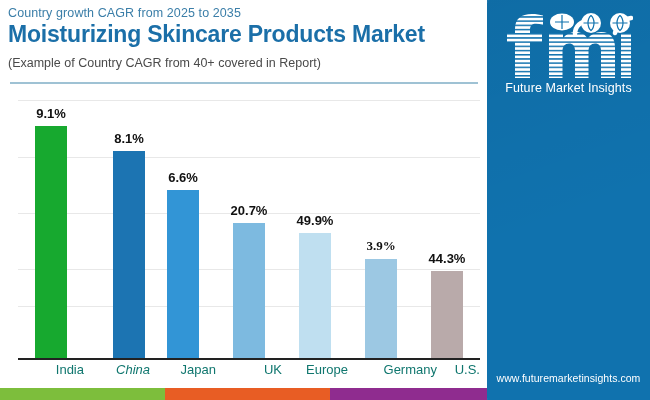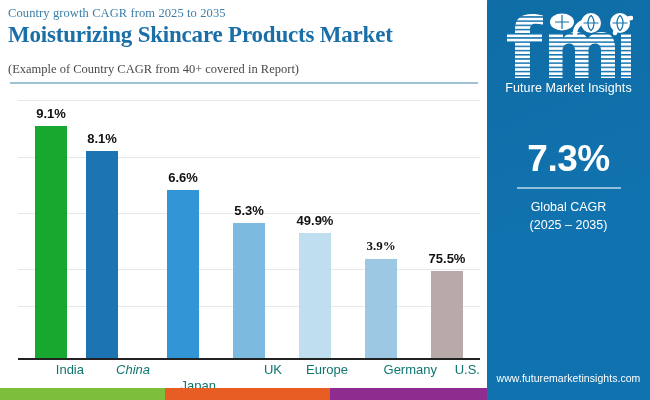--- a/index.html
+++ b/index.html
@@ -23,40 +23,39 @@
     width: 487px;
     height: 388px;
     background: #ffffff;
   }
 
   
   #header {
     position: absolute;
     left: 8px; top: 6px;
     width: 470px;
-    font-family: Liberation Serif, serif;
   }
   #eyebrow {
     font-size: 12.5px;
     color: #3B7EA8;
     letter-spacing: .1px;
     white-space: nowrap;
   }
   #main-title {
     font-size: 23px;
     font-weight: bold;
     color: #1B6FA8;
     letter-spacing: -.2px;
     margin-top: 1px;
     white-space: nowrap;
   }
   #subtitle {
     font-size: 12.5px;
     color: #4A4A4A;
-    margin-top: 14px;
+    margin-top: 8px;
     white-space: nowrap;
   }
   #header-divider {
     position: absolute;
     left: 10px;
     top: 82px;
     width: 468px;
     height: 1.5px;
     background: #9FC2D4;
   }
@@ -221,52 +220,52 @@
           <div class="gridline" style="top: 66.5px;"></div>
           <div class="gridline" style="top: 122.769px;"></div>
           <div class="gridline" style="top: 179.038px;"></div>
           <div class="gridline" style="top: 216.125px;"></div>
         </div>
       <div id="bars">
           <div class="bar-slot" style="left: 18px;">
             <div class="bar" style="height: 232.75px; background: rgb(23, 169, 47);"></div>
             <div class="bar-label" style="bottom: 237.75px;">9.1%</div>
           </div>
-          <div class="bar-slot" style="left: 69px;">
+          <div class="bar-slot" style="left: 96px;">
             <div class="bar" style="height: 207.173px; background: rgb(28, 116, 178);"></div>
             <div class="bar-label" style="bottom: 212.173px;">8.1%</div>
           </div>
           <div class="bar-slot" style="left: 150px;">
             <div class="bar" style="height: 168.808px; background: rgb(50, 149, 214);"></div>
             <div class="bar-label" style="bottom: 173.808px;">6.6%</div>
           </div>
           <div class="bar-slot" style="left: 216px;">
             <div class="bar" style="height: 135.558px; background: rgb(125, 186, 224);"></div>
-            <div class="bar-label" style="bottom: 140.558px;">5.3%</div>
+            <div class="bar-label" style="bottom: 140.558px;">20.7%</div>
           </div>
           <div class="bar-slot" style="left: 282px;">
             <div class="bar" style="height: 125.327px; background: rgb(191, 223, 240);"></div>
             <div class="bar-label" style="bottom: 130.327px;">49.9%</div>
           </div>
           <div class="bar-slot" style="left: 348px; font-family: Liberation Serif, serif;">
             <div class="bar" style="height: 99.75px; background: rgb(156, 200, 227);"></div>
             <div class="bar-label" style="bottom: 104.75px;">3.9%</div>
           </div>
           <div class="bar-slot" style="left: 414px;">
             <div class="bar" style="height: 86.9615px; background: rgb(185, 170, 170);"></div>
-            <div class="bar-label" style="bottom: 91.9615px;">75.5%</div>
+            <div class="bar-label" style="bottom: 91.9615px;">44.3%</div>
           </div>
         </div>
       <div id="axis-line"></div>
     </div>
 
     <div id="cat-axis">
         <div class="cat-slot" style="left: 18px;">India</div>
         <div class="cat-slot" style="left: 84px; font-style: italic;">China</div>
-        <div class="cat-slot" style="left: 150px; margin-top: 16px;">Japan</div>
+        <div class="cat-slot" style="left: 150px;">Japan</div>
         <div class="cat-slot" style="left: 216px;">UK</div>
         <div class="cat-slot" style="left: 282px;">Europe</div>
         <div class="cat-slot" style="left: 348px; margin-left: 23px;">Germany</div>
         <div class="cat-slot" style="left: 414px;">U.S.</div>
       </div>
   </div>
 
   <div id="accent-strip">
       <div class="accent-seg" style="left: 0px; width: 165px; background: rgb(125, 190, 60);"></div>
       <div class="accent-seg" style="left: 165px; width: 165px; background: rgb(232, 93, 36);"></div>
@@ -297,23 +296,17 @@
         <ellipse cx="57" cy="10" rx="12" ry="8.5" fill="#ffffff"></ellipse>
         <circle cx="86" cy="11" r="10" fill="#ffffff"></circle>
         <circle cx="115" cy="11" r="10" fill="#ffffff"></circle>
         <path d="M50 10 h14 M57 3 v14" stroke="#1072AE" stroke-width="1.2" fill="none"></path>
         <path d="M78.5 11 h15 M86 3.5 C82 7 82 15 86 18.5 C90 15 90 7 86 3.5" stroke="#1072AE" stroke-width="1.2" fill="none"></path>
         <path d="M107.5 11 h15 M115 3.5 C111 7 111 15 115 18.5 C119 15 119 7 115 3.5" stroke="#1072AE" stroke-width="1.2" fill="none"></path>
       </svg>
       <div id="logo-wordmark">Future Market Insights</div>
     </div>
 
-    <div id="cagr-block">
-      <div id="cagr-value">7.3%</div>
-      <div id="cagr-divider"></div>
-      <div class="cagr-caption">Global CAGR</div>
-      <div class="cagr-caption">(2025 – 2035)</div>
-    </div>
 
     <div id="site-url">www.futuremarketinsights.com</div>
   </div>
 
 </div>
 
 </body></html>

